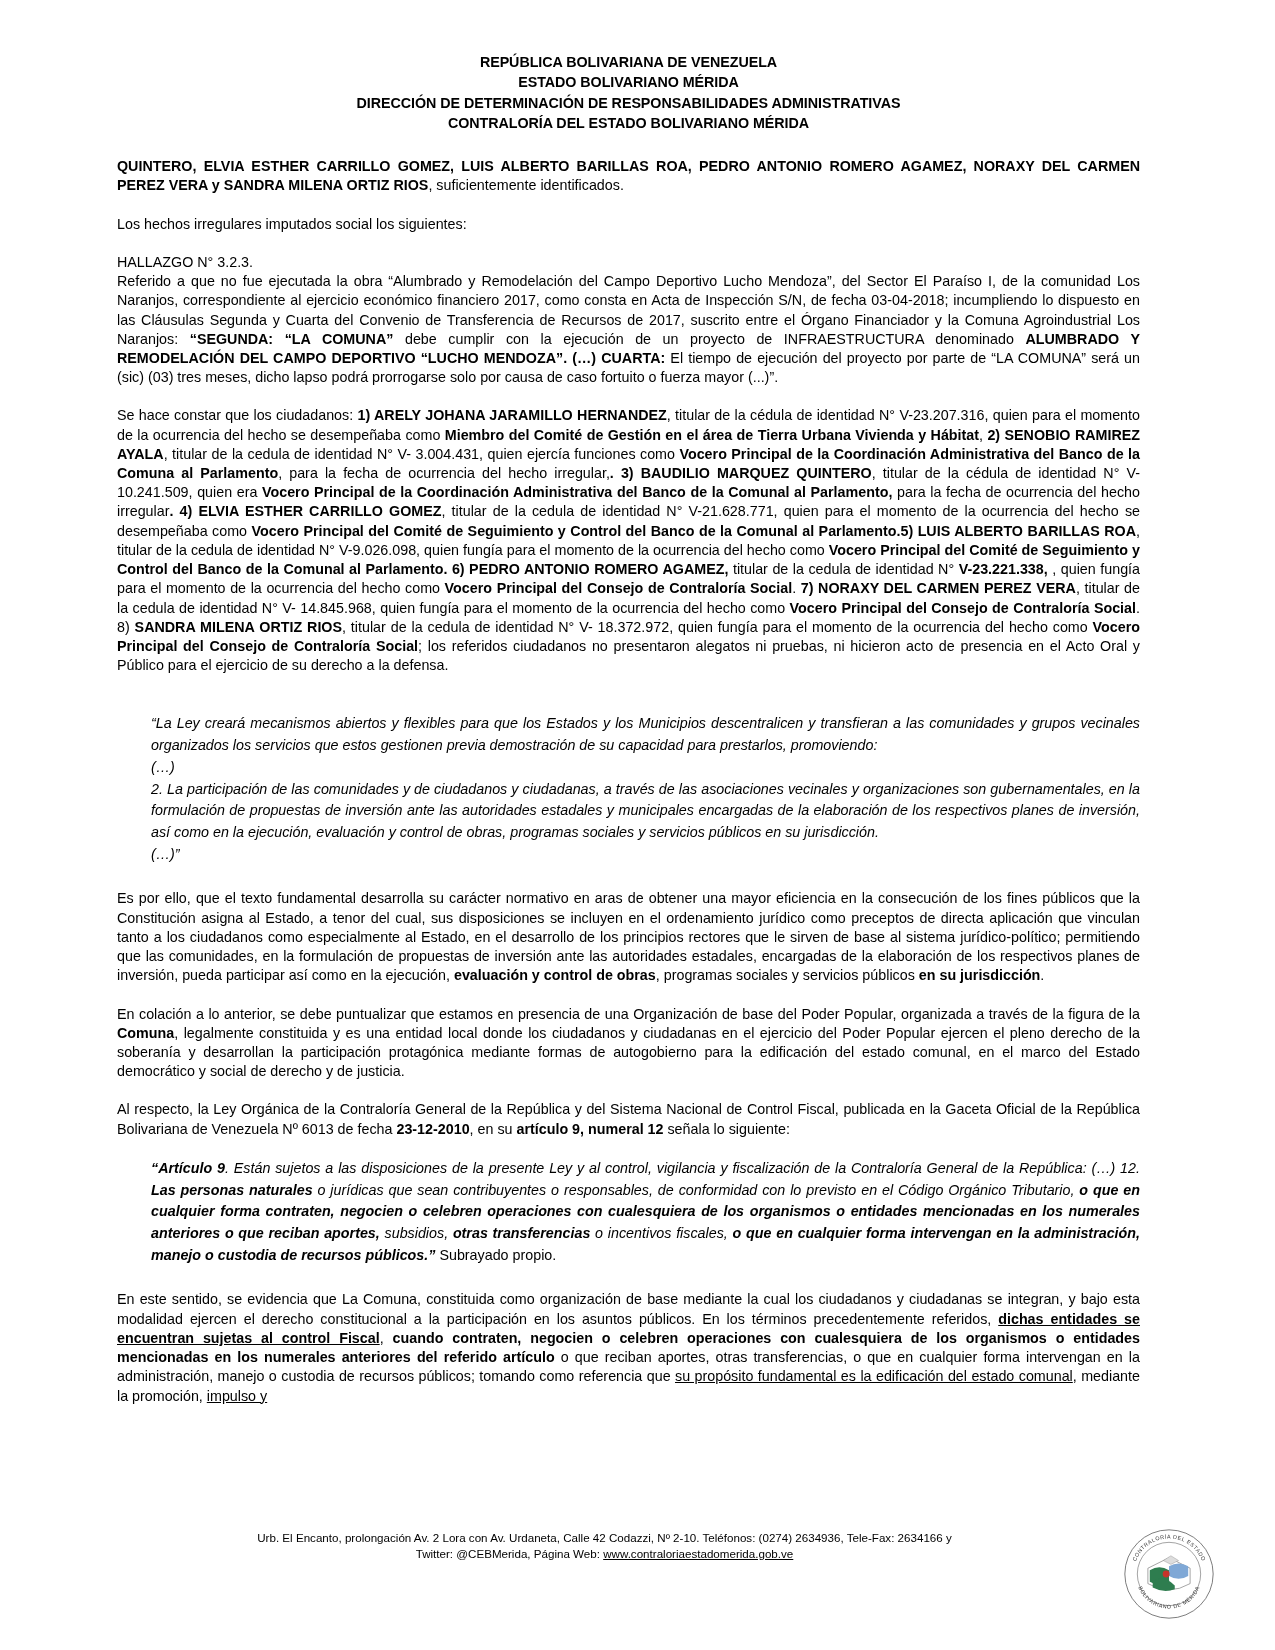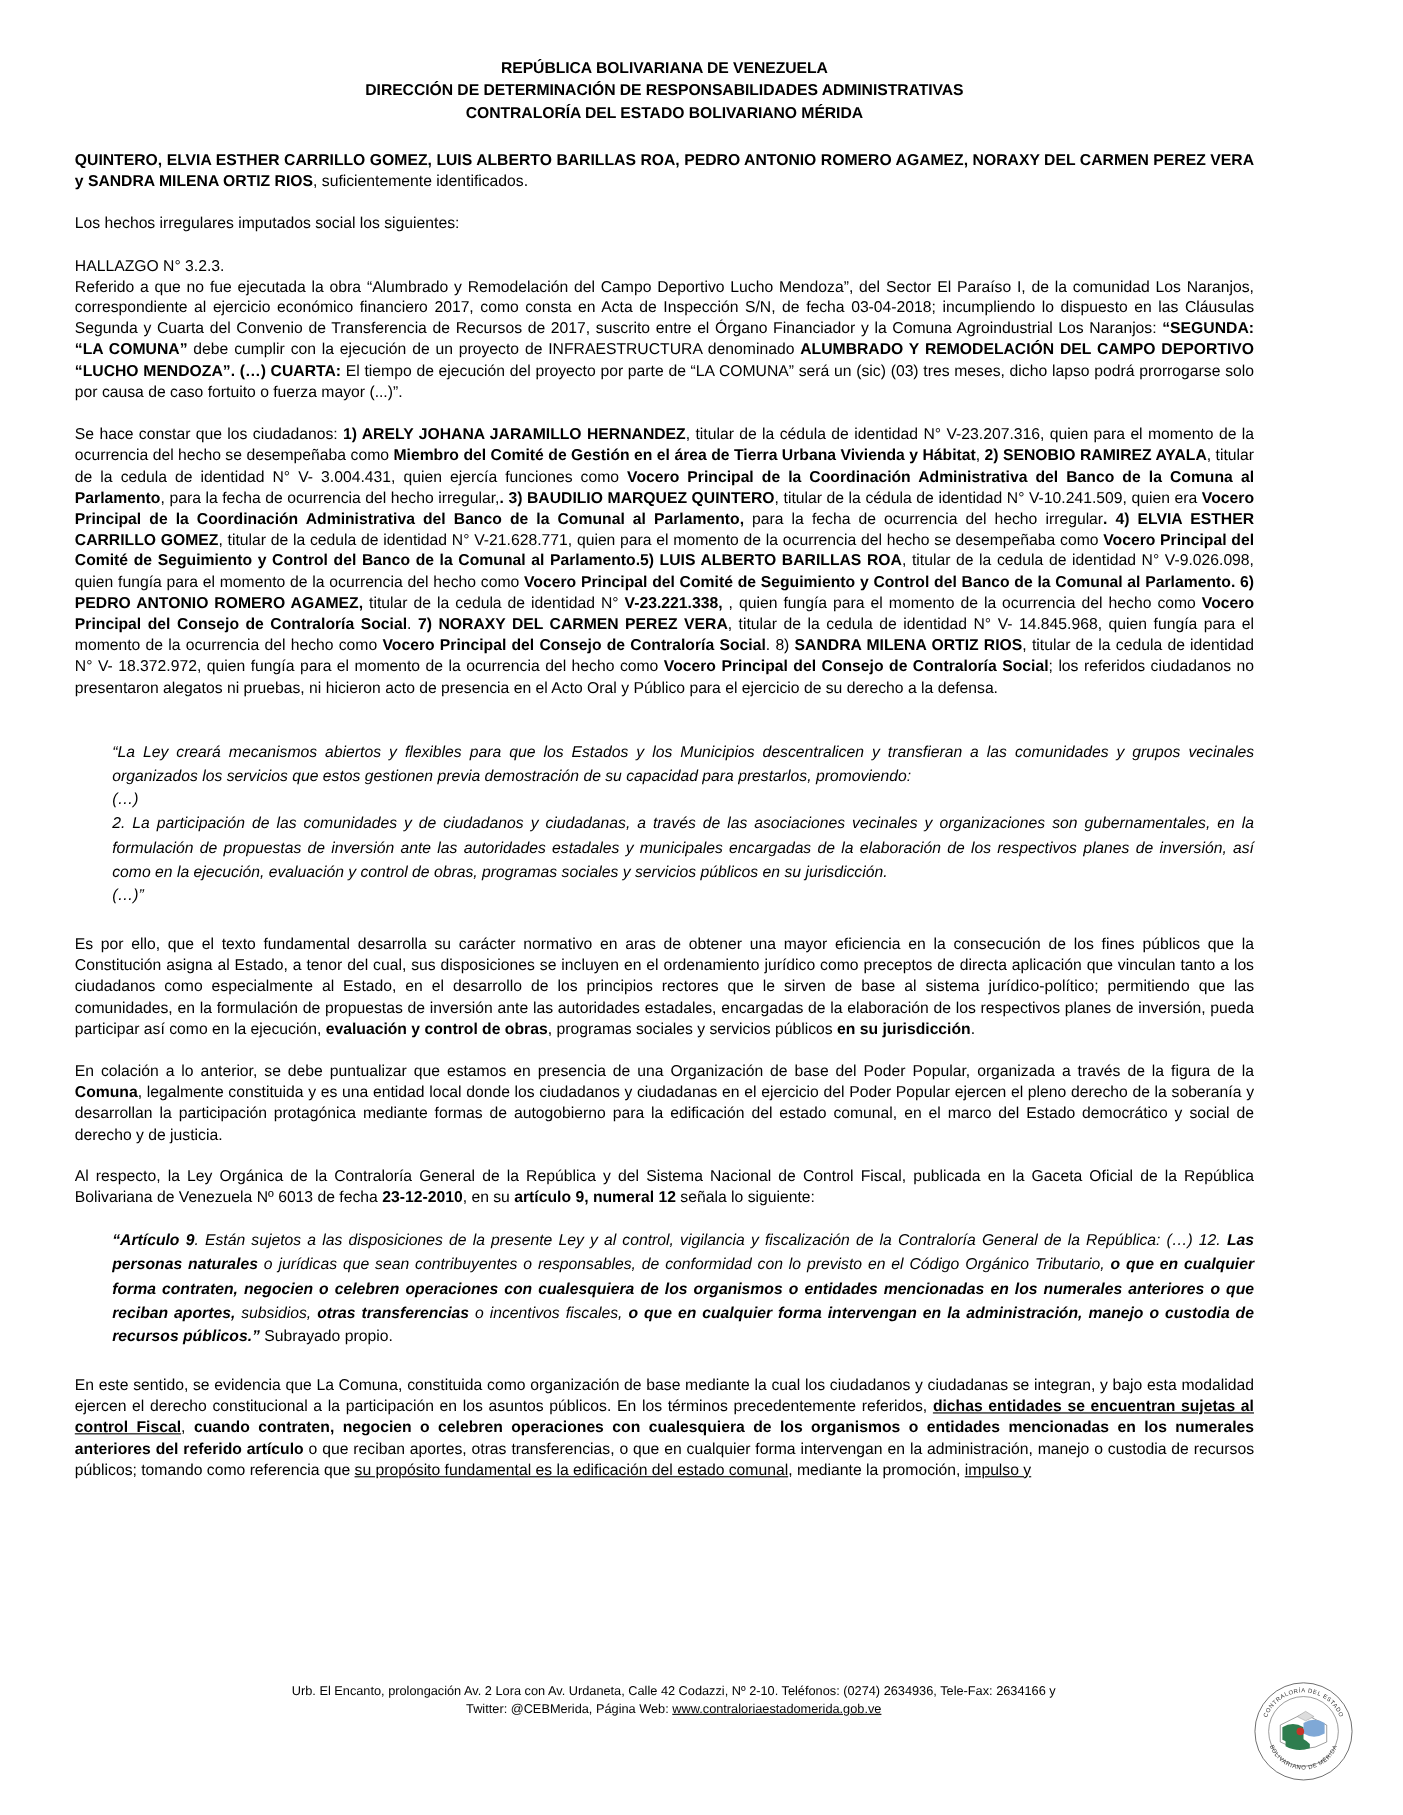--- a/index.html
+++ b/index.html
@@ -9,21 +9,21 @@
     height: 1650px;
     background: #ffffff;
     font-family: "Liberation Sans", sans-serif;
     color: #000000;
     overflow: hidden;
   }
   .page {
     position: relative;
     width: 1275px;
     height: 1650px;
-    padding: 52px 135px 0 68px;
+    padding: 52px 135px 0 117px;
   }
   
   .doc-header {
     text-align: center;
     font-weight: bold;
     font-size: 14.3px;
     line-height: 1.42;
     letter-spacing: -0.05px;
   }
   .doc-header div { white-space: nowrap; }
@@ -48,21 +48,21 @@
     line-height: 1.52;
     text-align: justify;
   }
 
   .hallazgo { font-weight: normal; font-size: 14.3px; line-height: 1.345; }
 
   
   .footer {
     position: absolute;
     left: 0;
-    right: 0;
+    right: 16px;
     bottom: 12px;
     height: 120px;
   }
   .footer-text {
     position: absolute;
     left: 140px;
     right: 190px;
     top: 12px;
     text-align: center;
     font-size: 11.6px;
@@ -77,20 +77,21 @@
     height: 96px;
   }
 </style>
 </head>
 <body>
 
 <div class="page">
 
   <div class="doc-header">
     <div>REPÚBLICA BOLIVARIANA DE VENEZUELA</div>
+    <div>ESTADO BOLIVARIANO MÉRIDA</div>
     <div>DIRECCIÓN DE DETERMINACIÓN DE RESPONSABILIDADES ADMINISTRATIVAS</div>
     <div>CONTRALORÍA DEL ESTADO BOLIVARIANO MÉRIDA</div>
   </div>
 
   <div class="gap-lg"></div>
 
   <p><b>QUINTERO, ELVIA ESTHER CARRILLO GOMEZ, LUIS ALBERTO BARILLAS ROA, PEDRO ANTONIO ROMERO AGAMEZ, NORAXY DEL CARMEN PEREZ VERA y SANDRA MILENA ORTIZ RIOS</b><span>, suficientemente identificados.</span></p>
 
   <div class="gap-md"></div>
 

